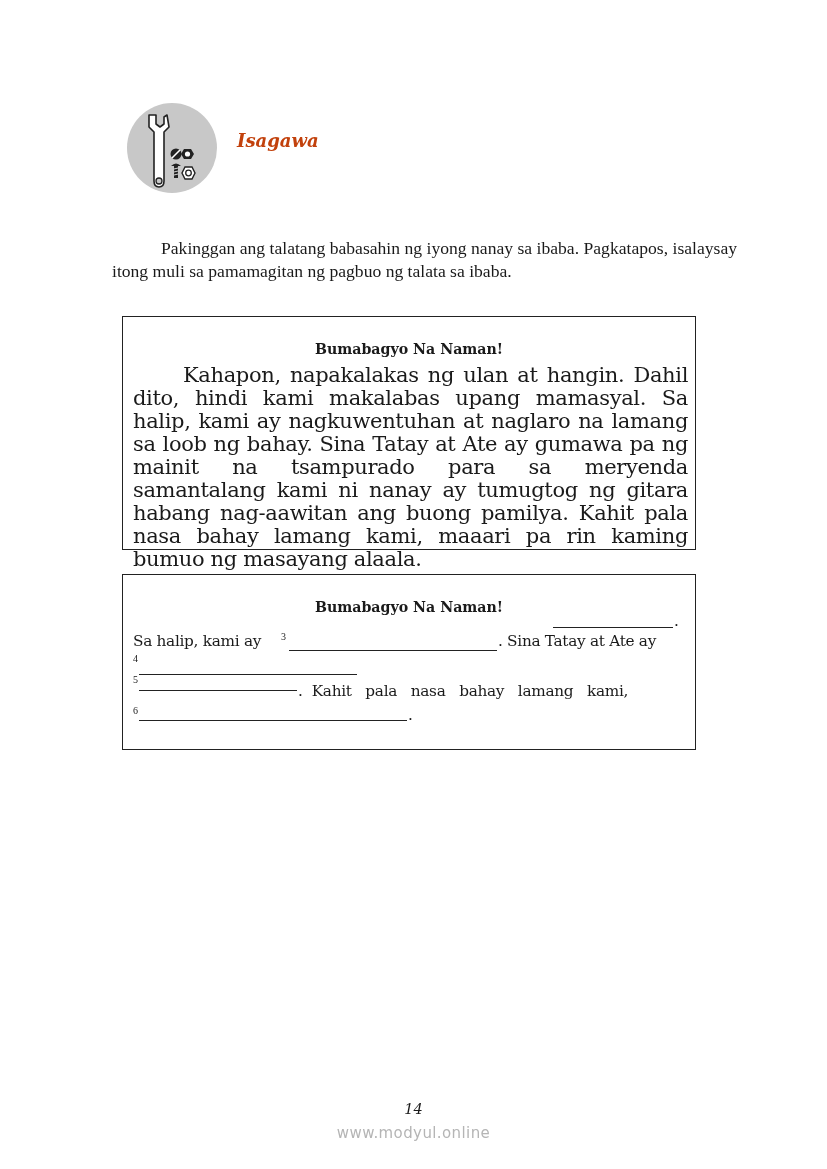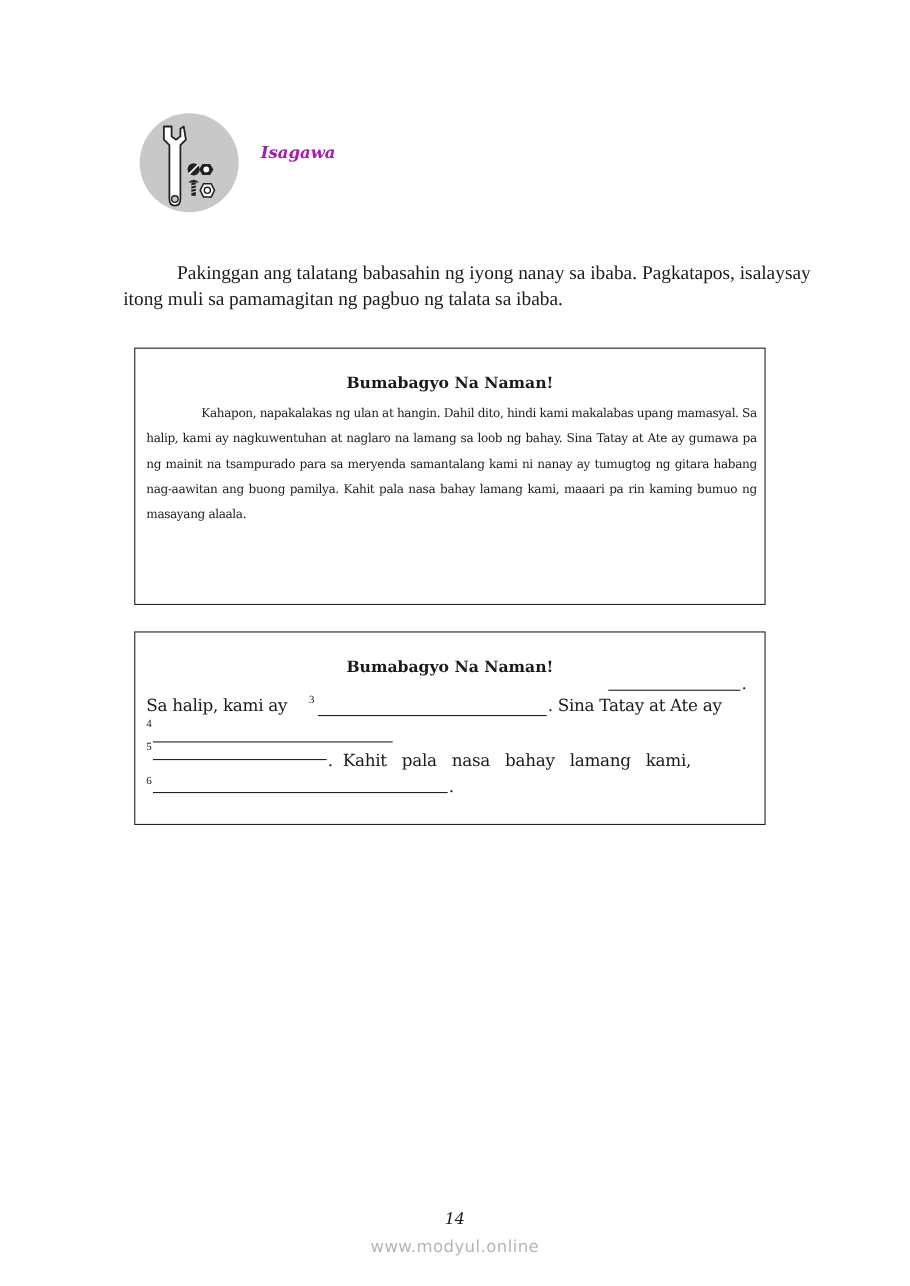--- a/index.html
+++ b/index.html
@@ -33,22 +33,22 @@
       position: absolute;
       left: 0; top: 0;
     }
     .section-title {
       position: absolute;
       left: 237px;
       top: 130px;
       font-family: "DejaVu Serif", serif;
       font-weight: bold;
       font-style: italic;
-      font-size: 15px;
-      color: #a21caf;
+      font-size: 18px;
+      color: #c2410c;
     }
     .instructions {
       position: absolute;
       left: 112px;
       top: 237px;
       width: 625px;
       font-family: "Liberation Serif", serif;
       font-size: 17.6px;
       line-height: 22.5px;
       text-align: justify;
@@ -69,21 +69,21 @@
       font-weight: bold;
       font-size: 14.2px;
       margin-top: 24px;
     }
     .story {
       position: absolute;
       left: 10px;
       top: 47px;
       width: 555px;
       font-family: "DejaVu Serif", serif;
-      font-size: 11px;
+      font-size: 21px;
       line-height: 23px;
       text-align: justify;
       text-indent: 50px;
       letter-spacing: -0.35px;
     }
     .fill-area {
       position: absolute;
       left: 0; top: 0;
       width: 100%;
       height: 100%;

